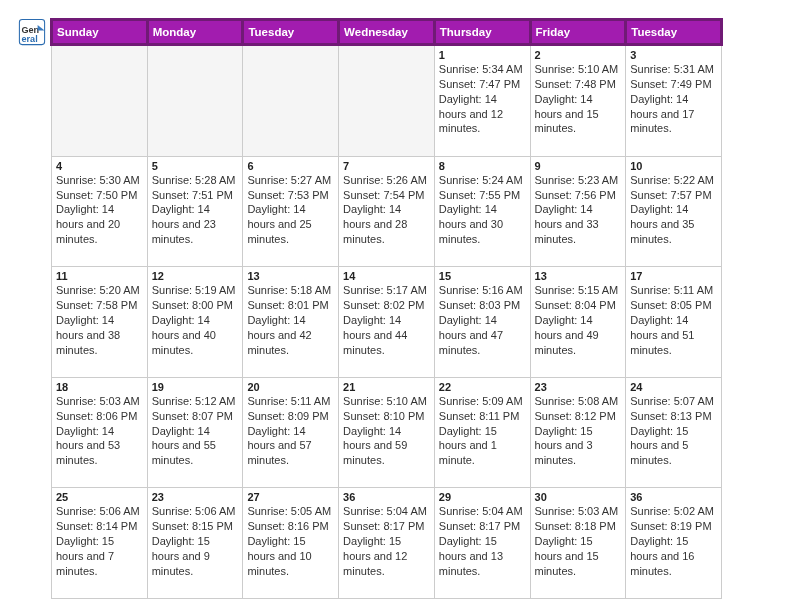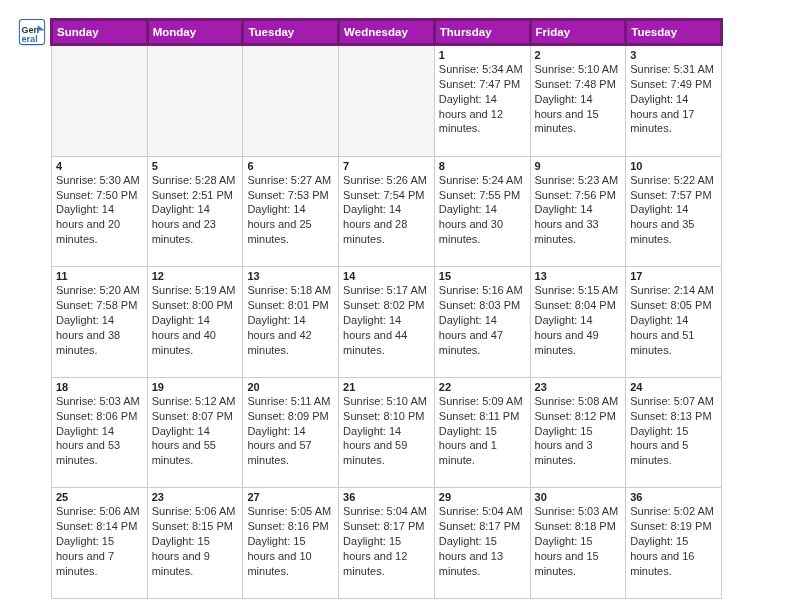--- a/index.html
+++ b/index.html
@@ -162,21 +162,21 @@
           <td>
             <span class="day-num">4</span>
             <div class="day-info">Sunrise: 5:30 AM
 Sunset: 7:50 PM
 Daylight: 14 hours
 and 20 minutes.</div>
           </td>
           <td>
             <span class="day-num">5</span>
             <div class="day-info">Sunrise: 5:28 AM
-Sunset: 2:51 PM
+Sunset: 7:51 PM
 Daylight: 14 hours
 and 23 minutes.</div>
           </td>
           <td>
             <span class="day-num">6</span>
             <div class="day-info">Sunrise: 5:27 AM
 Sunset: 7:53 PM
 Daylight: 14 hours
 and 25 minutes.</div>
           </td>
@@ -247,21 +247,21 @@
           </td>
           <td>
             <span class="day-num">13</span>
             <div class="day-info">Sunrise: 5:15 AM
 Sunset: 8:04 PM
 Daylight: 14 hours
 and 49 minutes.</div>
           </td>
           <td>
             <span class="day-num">17</span>
-            <div class="day-info">Sunrise: 2:14 AM
+            <div class="day-info">Sunrise: 5:11 AM
 Sunset: 8:05 PM
 Daylight: 14 hours
 and 51 minutes.</div>
           </td>
         </tr>
         <tr>
           <td>
             <span class="day-num">18</span>
             <div class="day-info">Sunrise: 5:03 AM
 Sunset: 8:06 PM

